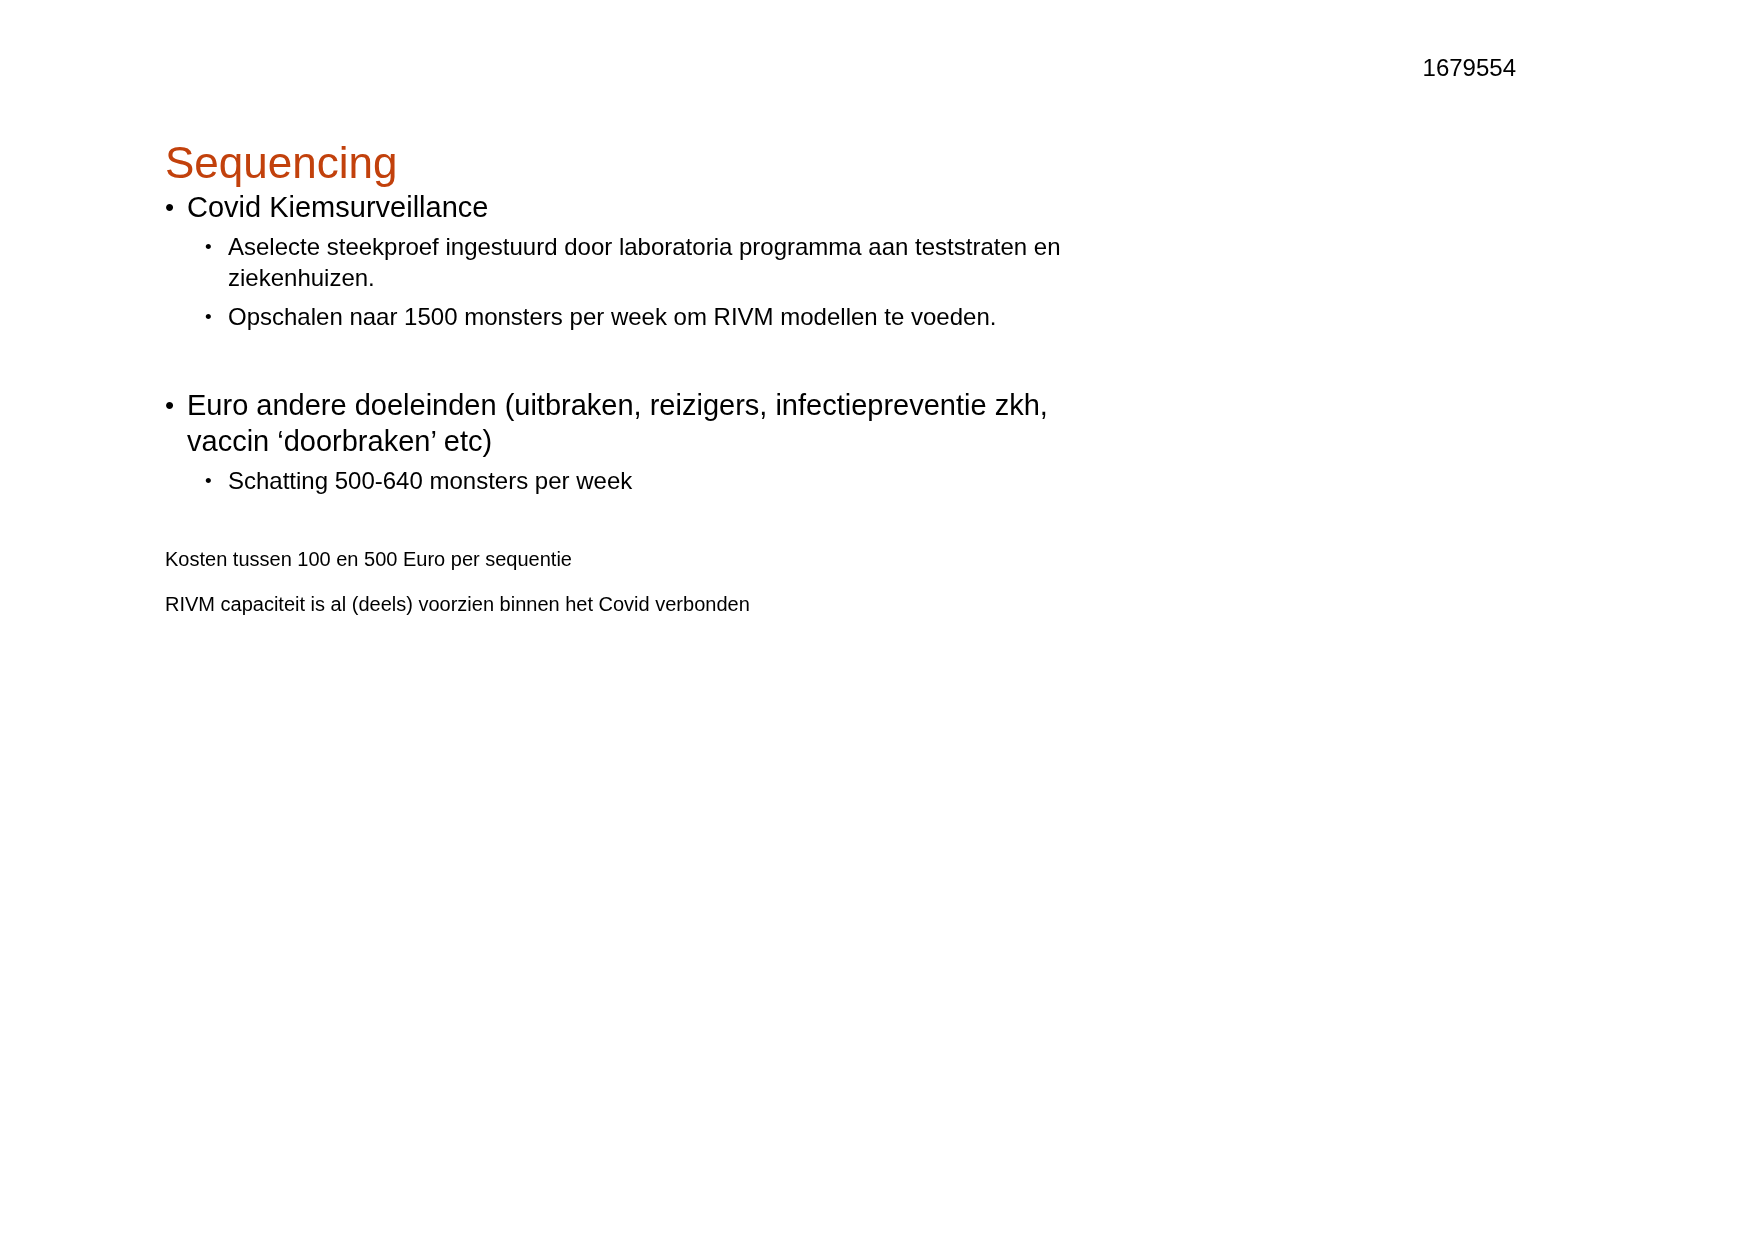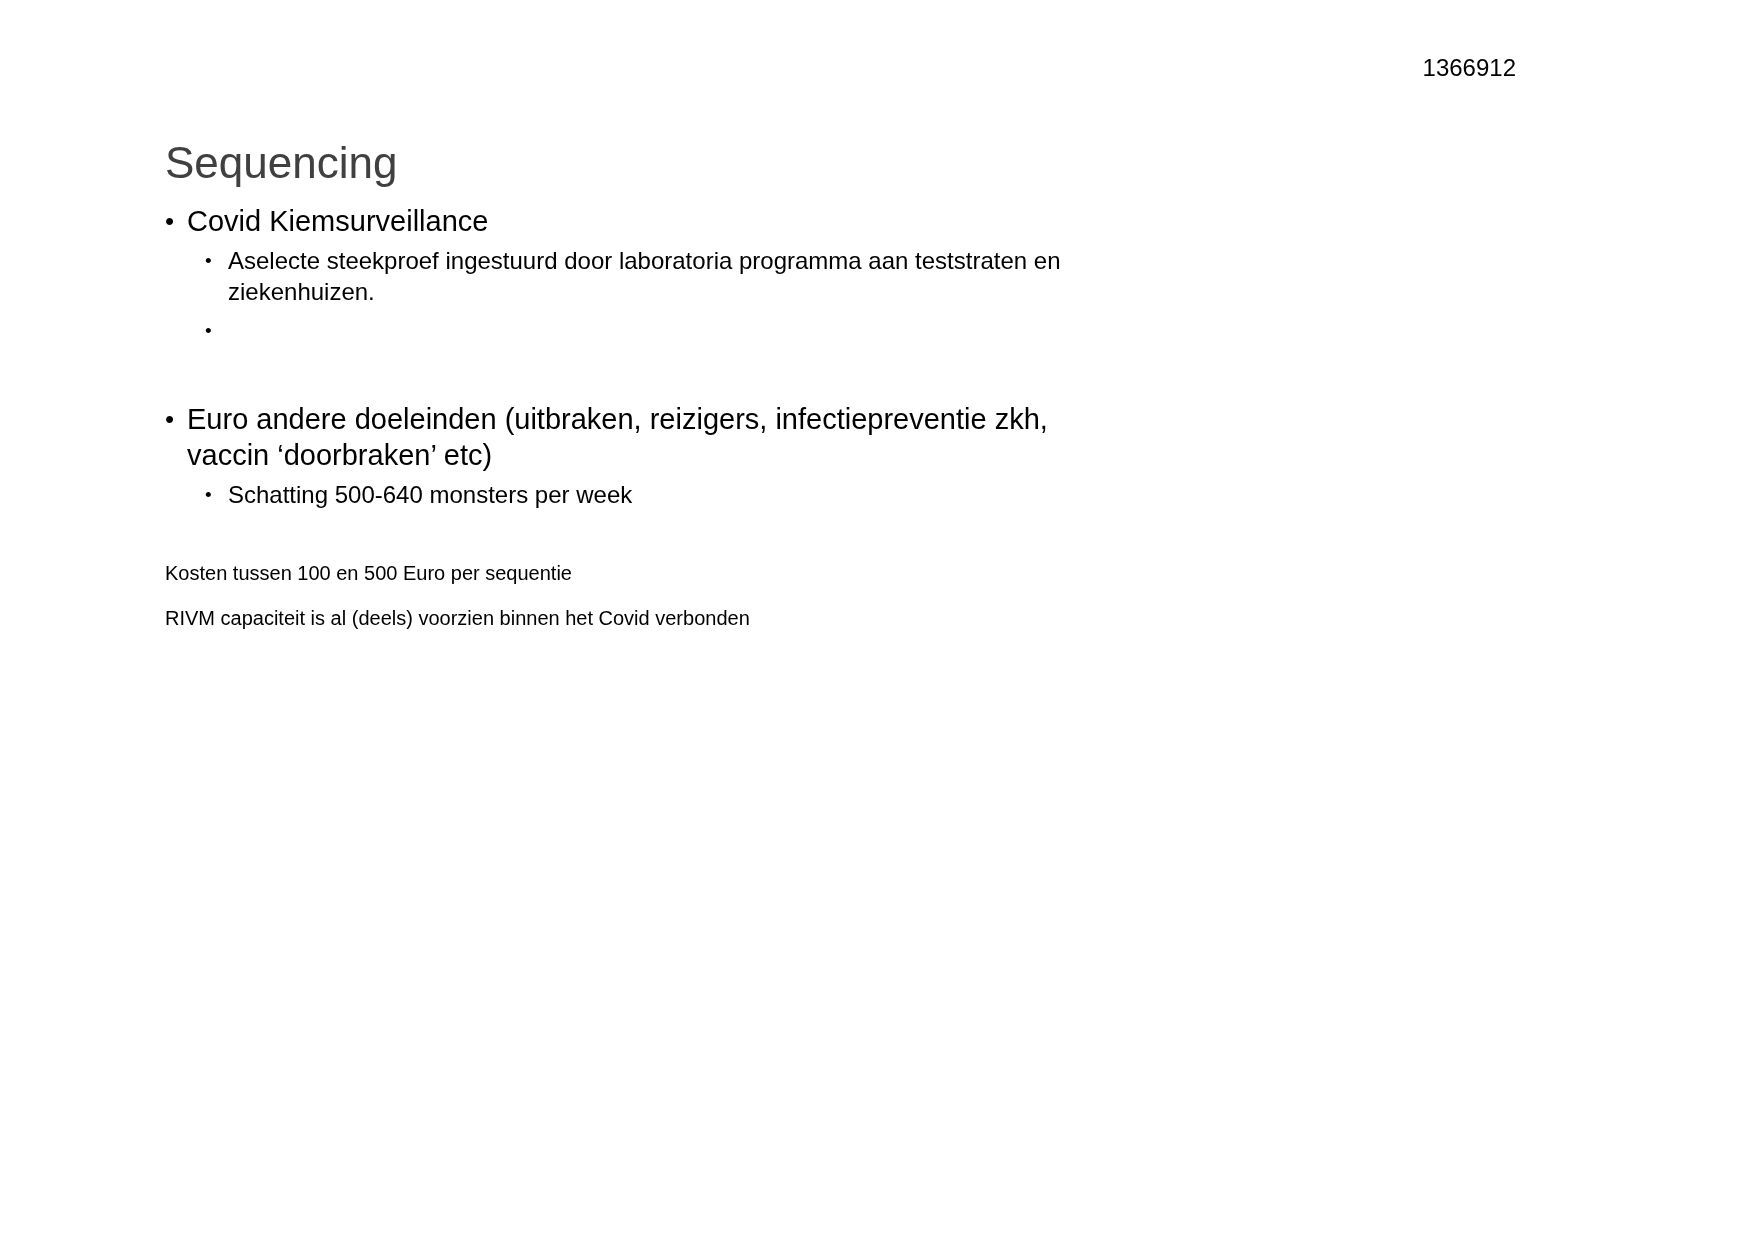--- a/index.html
+++ b/index.html
@@ -26,23 +26,22 @@
   }
   .content {
     position: absolute;
     left: 165px;
     top: 138px;
     width: 1100px;
   }
   .title {
     font-size: 44px;
     font-weight: 400;
-    color: #404040;
+    color: #c2410c;
     line-height: 1.15;
-    margin-bottom: 14px;
   }
   .bullet-group { margin-bottom: 0; }
   .li {
     display: flex;
     align-items: flex-start;
   }
   .l1 {
     font-size: 29px;
     line-height: 1.25;
     margin-bottom: 6px;
@@ -81,38 +80,39 @@
     line-height: 1.25;
     margin-bottom: 20px;
     max-width: 960px;
   }
 </style>
 </head>
 <body>
 
 <div class="slide">
 
-  <div class="doc-number">1366912</div>
+  <div class="doc-number">1679554</div>
 
   <div class="content">
 
     <h1 class="title">Sequencing</h1>
 
     <div class="bullet-group">
       <div class="li l1">
         <span class="marker">•</span>
         <span class="text">Covid Kiemsurveillance</span>
       </div>
       <div class="sublist">
         <div class="li l2">
           <span class="marker">•</span>
           <span class="text">Aselecte steekproef ingestuurd door laboratoria programma aan teststraten en ziekenhuizen.</span>
         </div>
         <div class="li l2">
           <span class="marker">•</span>
+          <span class="text">Opschalen naar 1500 monsters per week om RIVM modellen te voeden.</span>
         </div>
       </div>
     </div>
 
     <div class="group-gap"></div>
 
     <div class="bullet-group">
       <div class="li l1">
         <span class="marker">•</span>
         <span class="text">Euro andere doeleinden (uitbraken, reizigers, infectiepreventie zkh, vaccin ‘doorbraken’ etc)</span>

